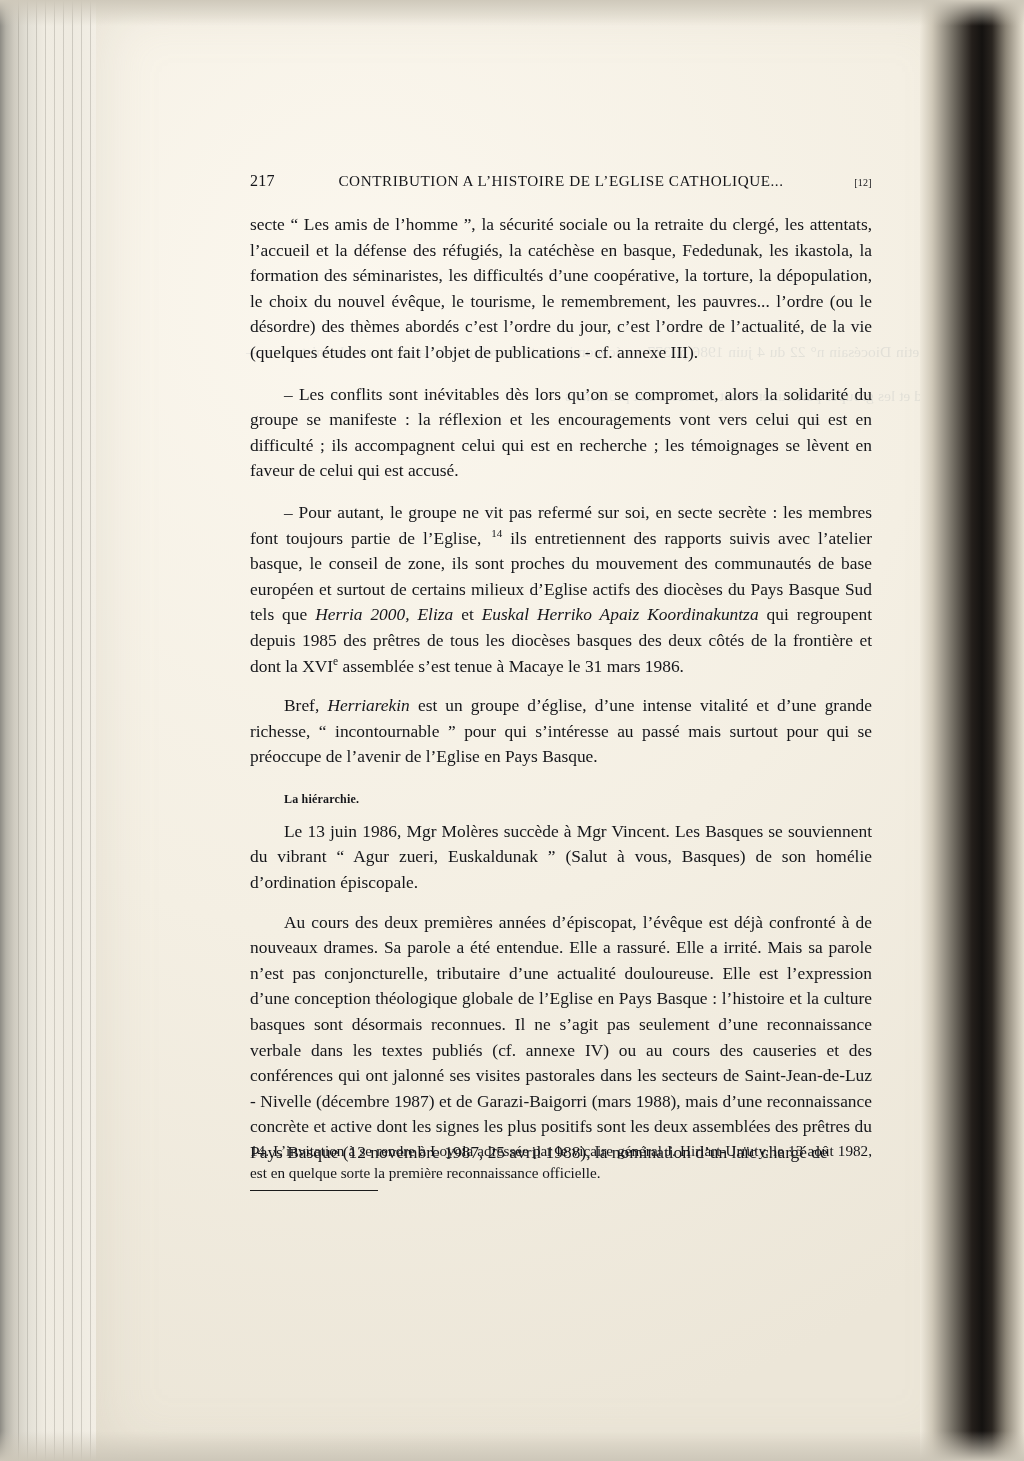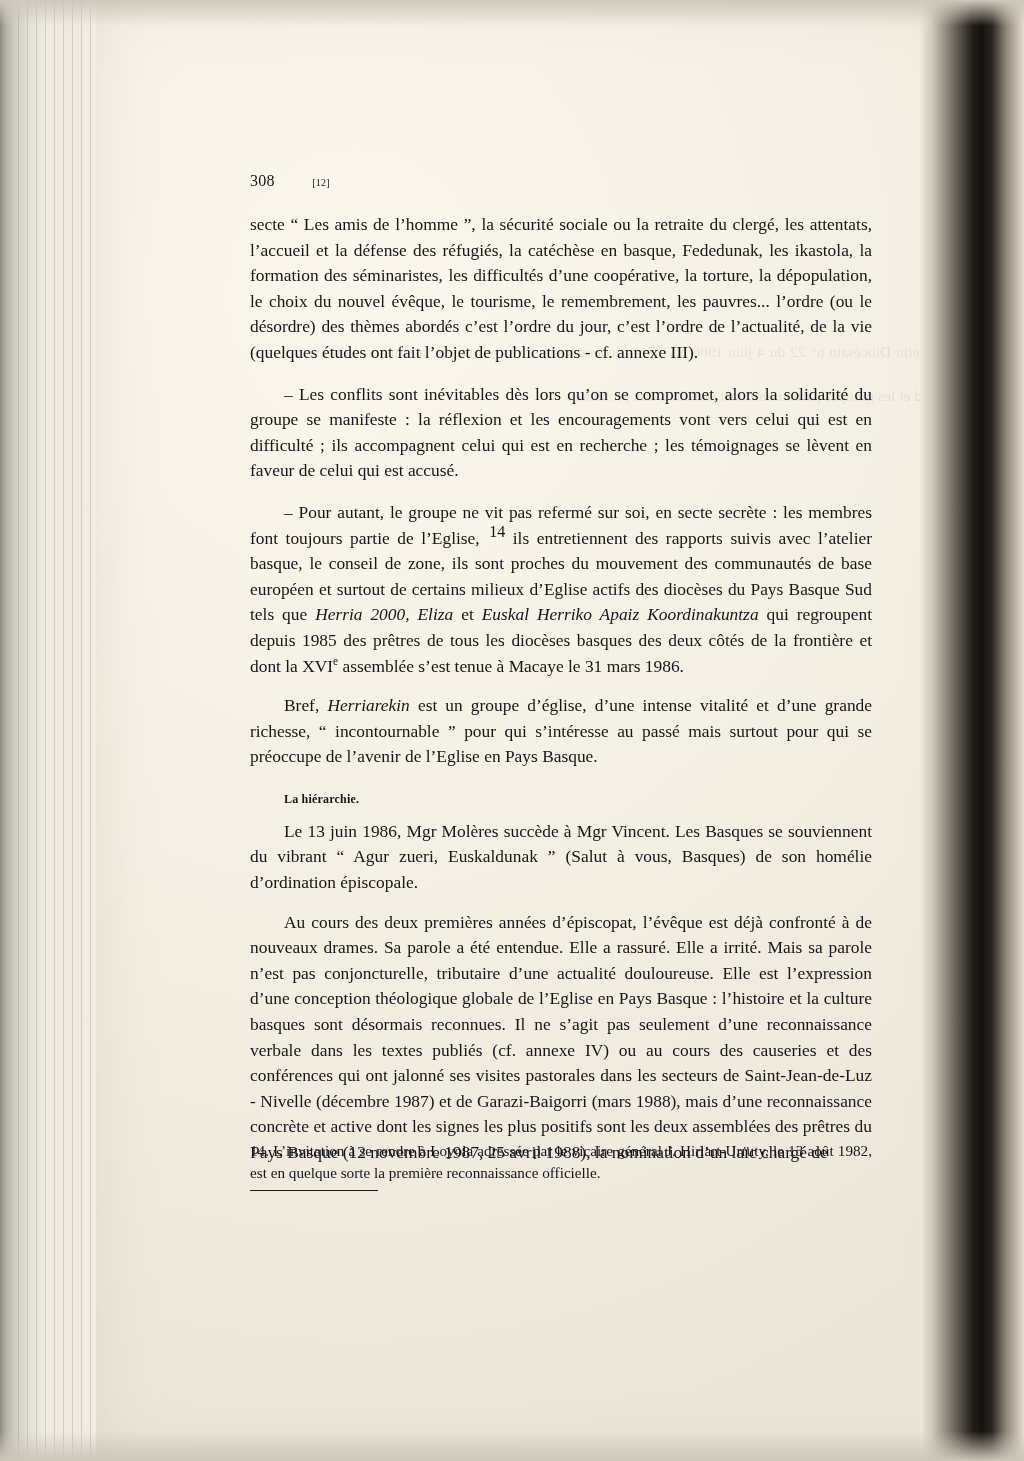--- a/index.html
+++ b/index.html
@@ -160,21 +160,21 @@
     text-justify: inter-word;
     hyphens: none;
   }
   p.indent { text-indent: 34px; }
   p.gap { margin-top: 14px; }
   p.tight { margin-top: 16px; }
 
   i, em { font-style: italic; }
 
   sup {
-    font-size: 16px;
+    font-size: 11px;
     vertical-align: super;
     line-height: 0;
     padding-left: 2px;
   }
   .ord { font-size: 11.5px; vertical-align: super; line-height: 0; }
 
   h2.subhead {
     font-size: 12px;
     font-weight: bold;
     margin: 22px 0 12px 34px;
@@ -208,21 +208,22 @@
 <div class="scan">
   <div class="scan-bg"></div>
   <div class="edge-left"></div>
 
   <div class="leaf">
     <div class="ghost">Bulletin Diocésain n° 22 du 4 juin 1986 p. 377 — économique et à la refonte de la structure administrative — Nord et les groupes particulièrement sensibles aux problèmes</div>
 
     <div class="content">
 
       <div class="running-head">
-        <span class="folio">308</span>
+        <span class="folio">217</span>
+        <span class="rh-title">CONTRIBUTION A L’HISTOIRE DE L’EGLISE CATHOLIQUE...</span>
         <span class="bracket-num">[12]</span>
       </div>
 
       <div class="body">
 
         <p>secte “ Les amis de l’homme ”, la sécurité sociale ou la retraite du clergé, les attentats, l’accueil et la défense des réfugiés, la catéchèse en basque, Fededunak, les ikastola, la formation des séminaristes, les difficultés d’une coopérative, la torture, la dépopulation, le choix du nouvel évêque, le tourisme, le remembrement, les pauvres... l’ordre (ou le désordre) des thèmes abordés c’est l’ordre du jour, c’est l’ordre de l’actualité, de la vie (quelques études ont fait l’objet de publications - cf. annexe III).</p>
 
         <p class="indent tight">– Les conflits sont inévitables dès lors qu’on se compromet, alors la solidarité du groupe se manifeste : la réflexion et les encouragements vont vers celui qui est en difficulté ; ils accompagnent celui qui est en recherche ; les témoignages se lèvent en faveur de celui qui est accusé.</p>
 
         <p class="indent tight"><span>– Pour autant, le groupe ne vit pas refermé sur soi, en secte secrète : les membres font toujours partie de l’Eglise, </span><sup>14</sup><span> ils entretiennent des rapports suivis avec l’atelier basque, le conseil de zone, ils sont proches du mouvement des communautés de base européen et surtout de certains milieux d’Eglise actifs des diocèses du Pays Basque Sud tels que </span><i>Herria 2000, Eliza</i><span> et </span><i>Euskal Herriko Apaiz Koordinakuntza</i><span> qui regroupent depuis 1985 des prêtres de tous les diocèses basques des deux côtés de la frontière et dont la XVI</span><span class="ord">e</span><span> assemblée s’est tenue à Macaye le 31 mars 1986.</span></p>

